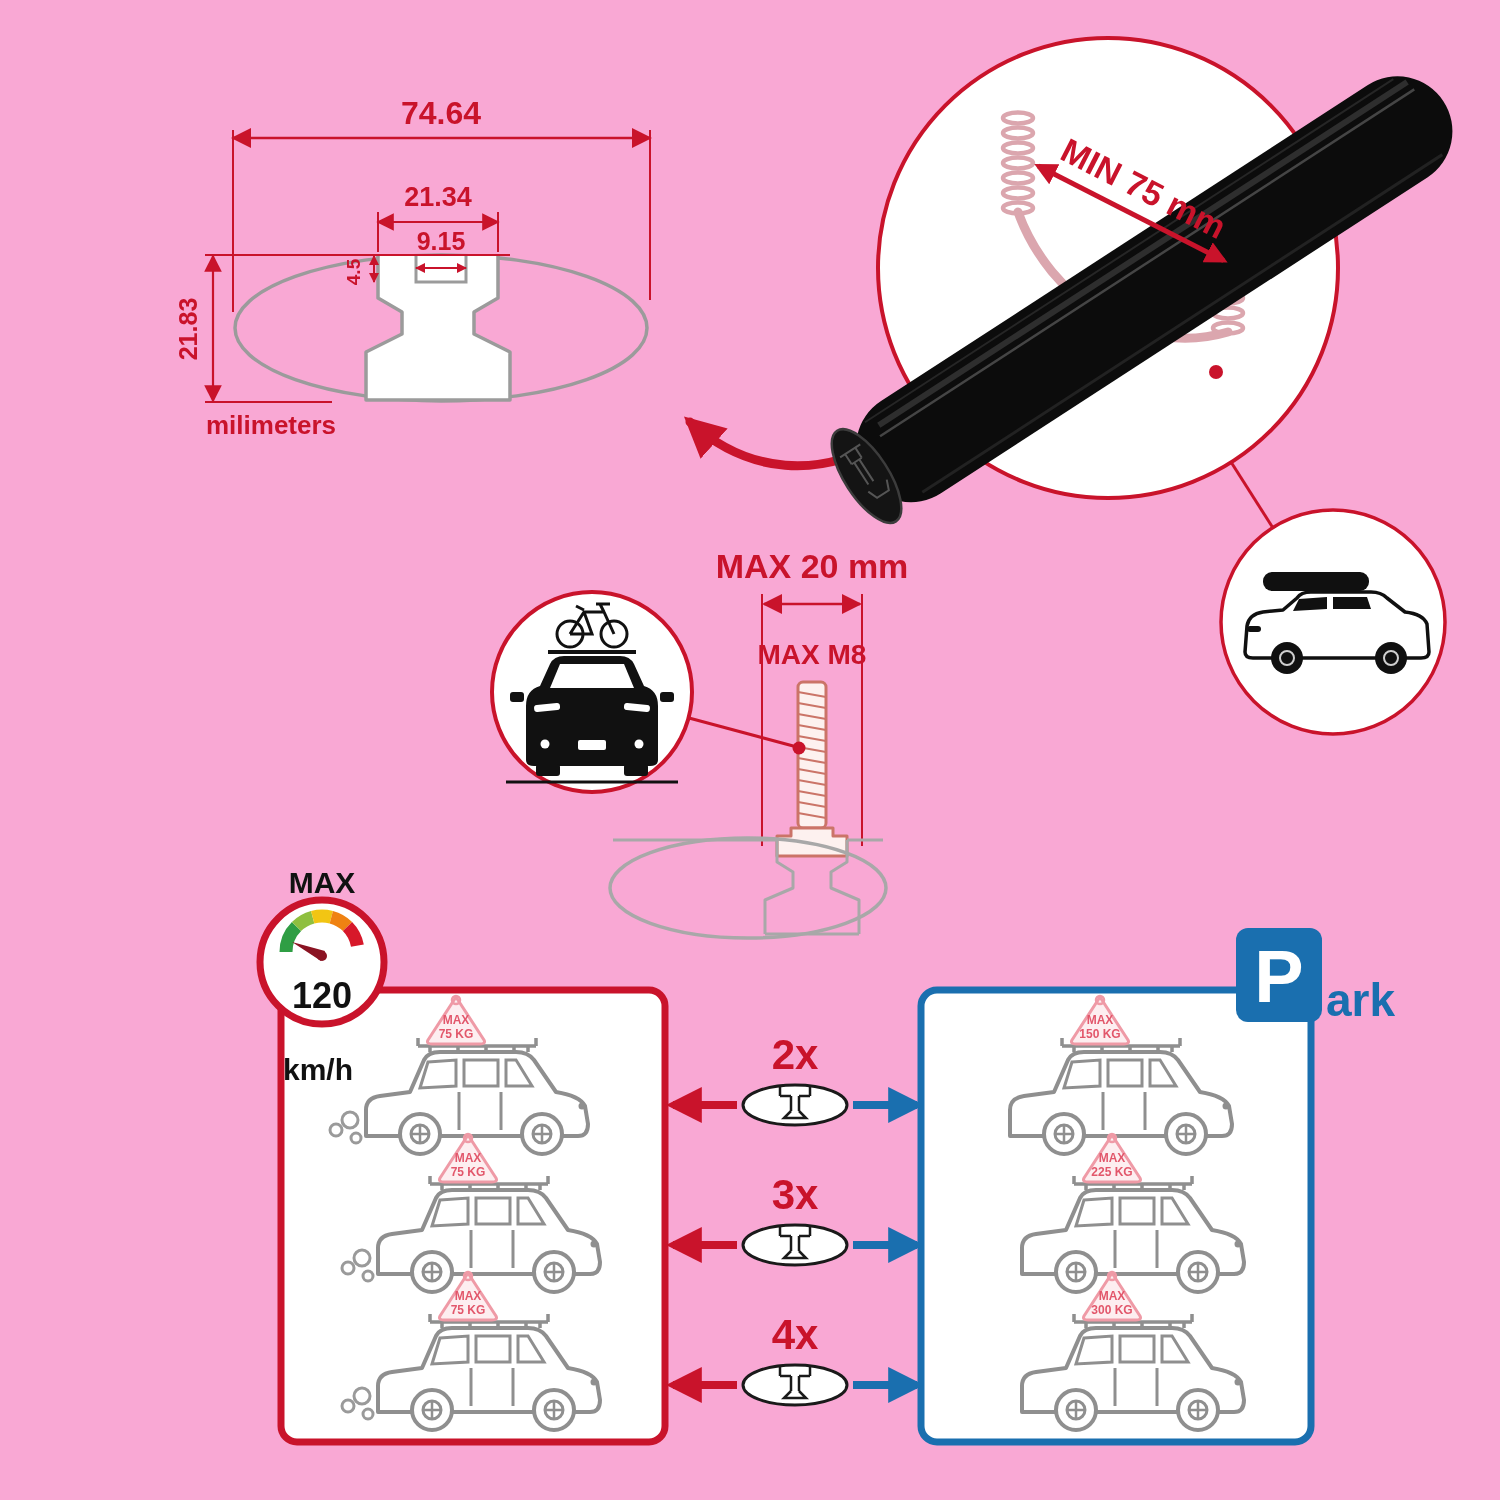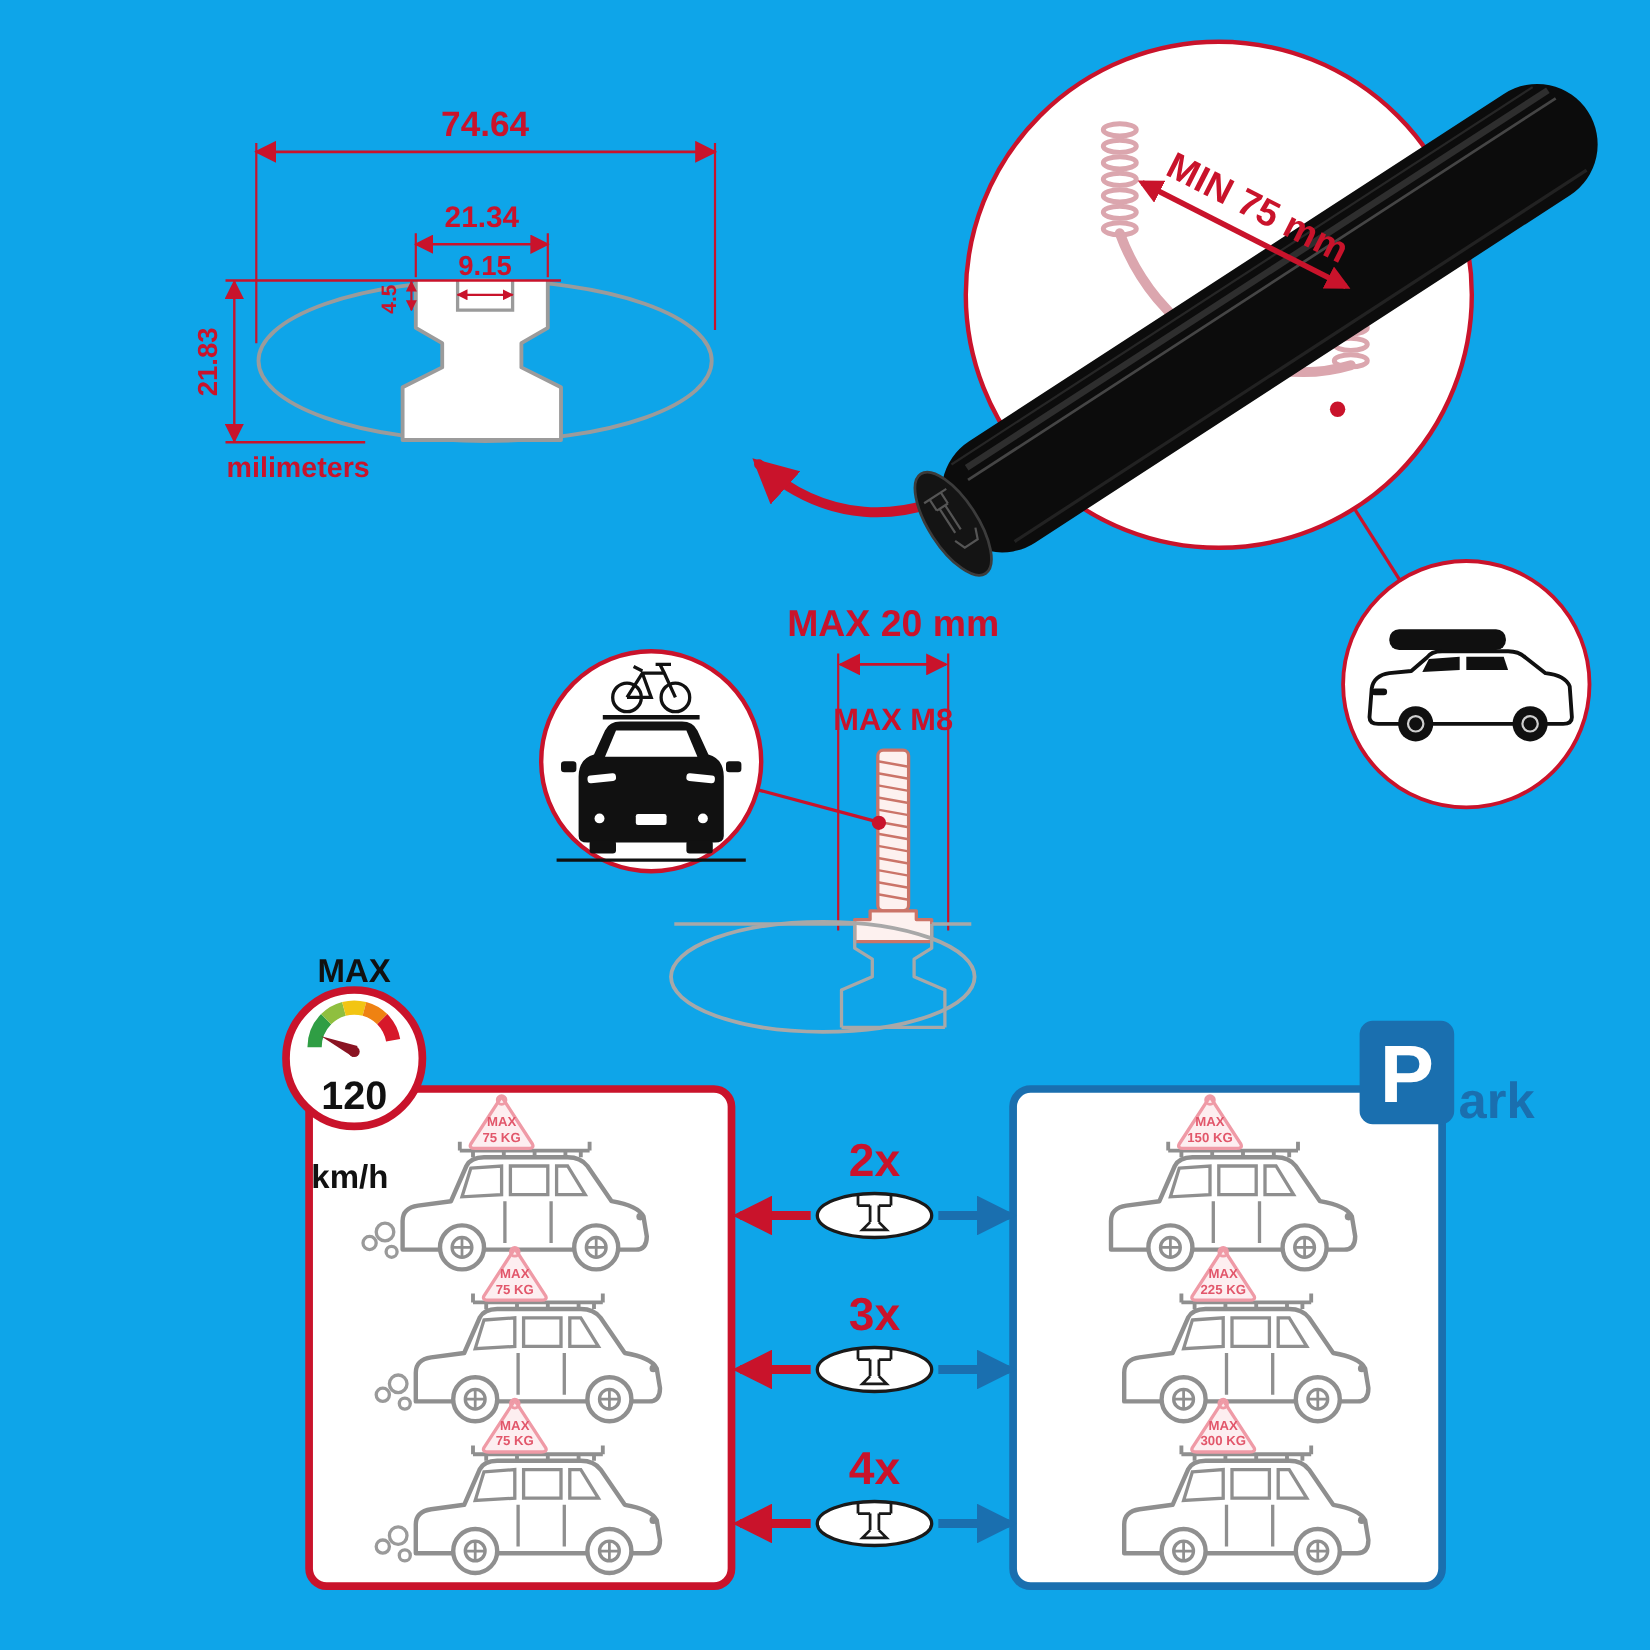--- a/index.html
+++ b/index.html
@@ -1,16 +1,16 @@
 <!DOCTYPE html>
 <html><head>
 <meta charset="utf-8">
 <style>
   html,body{margin:0;padding:0;background:#fff;}
-  .canvas{position:relative;width:1500px;height:1500px;background:#0ea5e9;overflow:hidden;
+  .canvas{position:relative;width:1500px;height:1500px;background:#f9a8d4;overflow:hidden;
           font-family:"Liberation Sans",sans-serif;}
   svg text{font-family:"Liberation Sans",sans-serif;font-weight:bold;}
   .red-t{fill:#C9132B;}
   .blue-t{fill:#1A6FAF;}
   .black-t{fill:#111;}
   .pink-t{fill:#E2576B;}
 </style>
 </head>
 <body>
 

